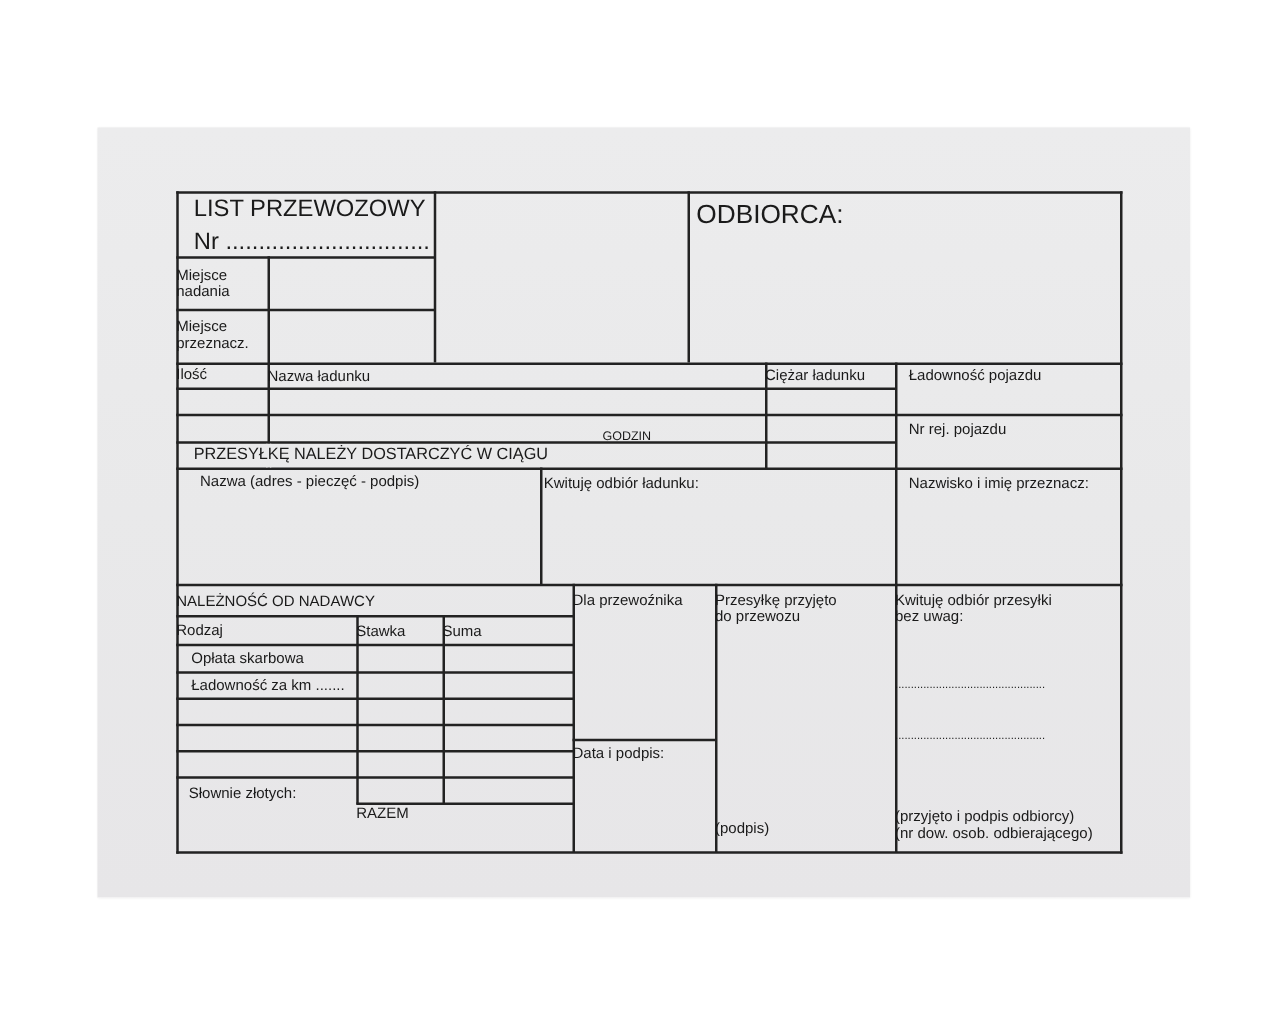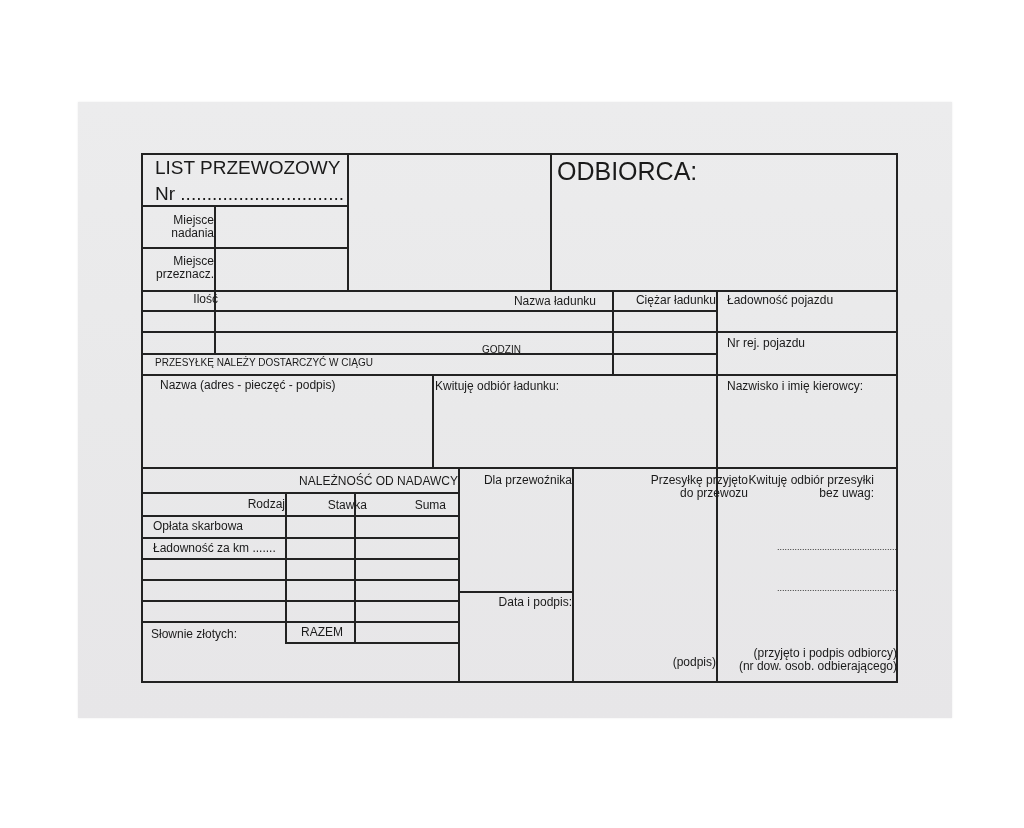--- a/index.html
+++ b/index.html
@@ -11,23 +11,23 @@
   }
   .paper {
     position: absolute; left: 78px; top: 102px; width: 874px; height: 616px;
     background: linear-gradient(180deg, #ececed 0%, #e9e9ea 50%, #e7e6e8 100%);
     box-shadow: 0 0 2px rgba(0,0,0,0.08);
   }
   .ln { position: absolute; background: #222; }
   .h { height: 1.6px; }
   .v { width: 1.6px; }
   .t { position: absolute; font-size: 12px; line-height: 13px; white-space: nowrap; }
-  .c { text-align: right; }
+  .c { text-align: left; }
   .title { font-size: 19px; line-height: 22px; }
-  .big { font-size: 25px; }
+  .big { font-size: 21px; }
   .dots { letter-spacing: 0; }
 </style>
 </head>
 <body>
 
 <div class="paper"></div>
 
 <div id="form">
 
   <div class="ln h" style="left:141px;top:153px;width:757px"></div>
@@ -61,32 +61,32 @@
   <div class="ln h" style="left:141px;top:310px;width:576px"></div>
   <div class="ln h" style="left:141px;top:331px;width:757px"></div>
   <div class="ln h" style="left:141px;top:353px;width:576px"></div>
   <div class="ln h" style="left:141px;top:374px;width:757px"></div>
   <div class="ln v" style="left:612px;top:290px;height:85px"></div>
   <div class="ln v" style="left:716px;top:290px;height:392px"></div>
 
   <div style="position:absolute;left:213px;top:355px;width:4px;height:19px;background:#e9e9ea"></div>
 
   <div class="t c" style="left:141px;top:293px;width:77px">Ilość</div>
-  <div class="t c" style="left:198px;top:295px;width:398px">Nazwa ładunku</div>
+  <div class="t c" style="left:214px;top:295px;width:398px">Nazwa ładunku</div>
   <div class="t c" style="left:612px;top:294px;width:104px">Ciężar ładunku</div>
   <div class="t" style="left:727px;top:294px">Ładowność pojazdu</div>
   <div class="t" style="left:727px;top:337px">Nr rej. pojazdu</div>
-  <div class="t" style="left:155px;top:356px;font-size:10px">PRZESYŁKĘ NALEŻY DOSTARCZYĆ W CIĄGU</div>
+  <div class="t" style="left:155px;top:356px;font-size:13px">PRZESYŁKĘ NALEŻY DOSTARCZYĆ W CIĄGU</div>
   <div class="t" style="left:482px;top:343px;font-size:10px">GODZIN</div>
 
   <div class="ln v" style="left:432px;top:374px;height:94px"></div>
   <div class="ln h" style="left:141px;top:467px;width:757px"></div>
   <div class="t" style="left:160px;top:379px">Nazwa (adres - pieczęć - podpis)</div>
   <div class="t" style="left:435px;top:380px">Kwituję odbiór ładunku:</div>
-  <div class="t" style="left:727px;top:380px">Nazwisko i imię kierowcy:</div>
+  <div class="t" style="left:727px;top:380px">Nazwisko i imię przeznacz:</div>
 
   <div class="ln v" style="left:458px;top:467px;height:215px"></div>
   <div class="ln v" style="left:572px;top:467px;height:215px"></div>
   <div class="ln h" style="left:141px;top:492px;width:318px"></div>
   <div class="ln h" style="left:141px;top:515px;width:318px"></div>
   <div class="ln h" style="left:141px;top:537px;width:318px"></div>
   <div class="ln h" style="left:141px;top:558px;width:318px"></div>
   <div class="ln h" style="left:141px;top:579px;width:318px"></div>
   <div class="ln h" style="left:141px;top:600px;width:318px"></div>
   <div class="ln h" style="left:141px;top:621px;width:318px"></div>
@@ -94,21 +94,21 @@
   <div class="ln v" style="left:285px;top:492px;height:151px"></div>
   <div class="ln v" style="left:354px;top:492px;height:151px"></div>
 
   <div class="t c" style="left:141px;top:475px;width:317px">NALEŻNOŚĆ OD NADAWCY</div>
   <div class="t c" style="left:141px;top:498px;width:144px">Rodzaj</div>
   <div class="t c" style="left:285px;top:499px;width:82px">Stawka</div>
   <div class="t c" style="left:354px;top:499px;width:92px">Suma</div>
   <div class="t" style="left:153px;top:520px">Opłata skarbowa</div>
   <div class="t" style="left:153px;top:542px">Ładowność za km .......</div>
   <div class="t" style="left:151px;top:628px">Słownie złotych:</div>
-  <div class="t c" style="left:285px;top:626px;width:58px">RAZEM</div>
+  <div class="t c" style="left:285px;top:644px;width:58px">RAZEM</div>
   <div class="t" style="left:355px;top:622px;width:103px;height:20px"></div>
 
   <div class="ln h" style="left:458px;top:591px;width:115px"></div>
   <div class="t c" style="left:458px;top:474px;width:114px">Dla przewoźnika</div>
   <div class="t c" style="left:458px;top:596px;width:114px">Data i podpis:</div>
   <div class="t c" style="left:572px;top:474px;width:176px">
     <div>Przesyłkę przyjęto</div>
     <div>do przewozu</div>
   </div>
   <div class="t c" style="left:572px;top:656px;width:144px">(podpis)</div>

